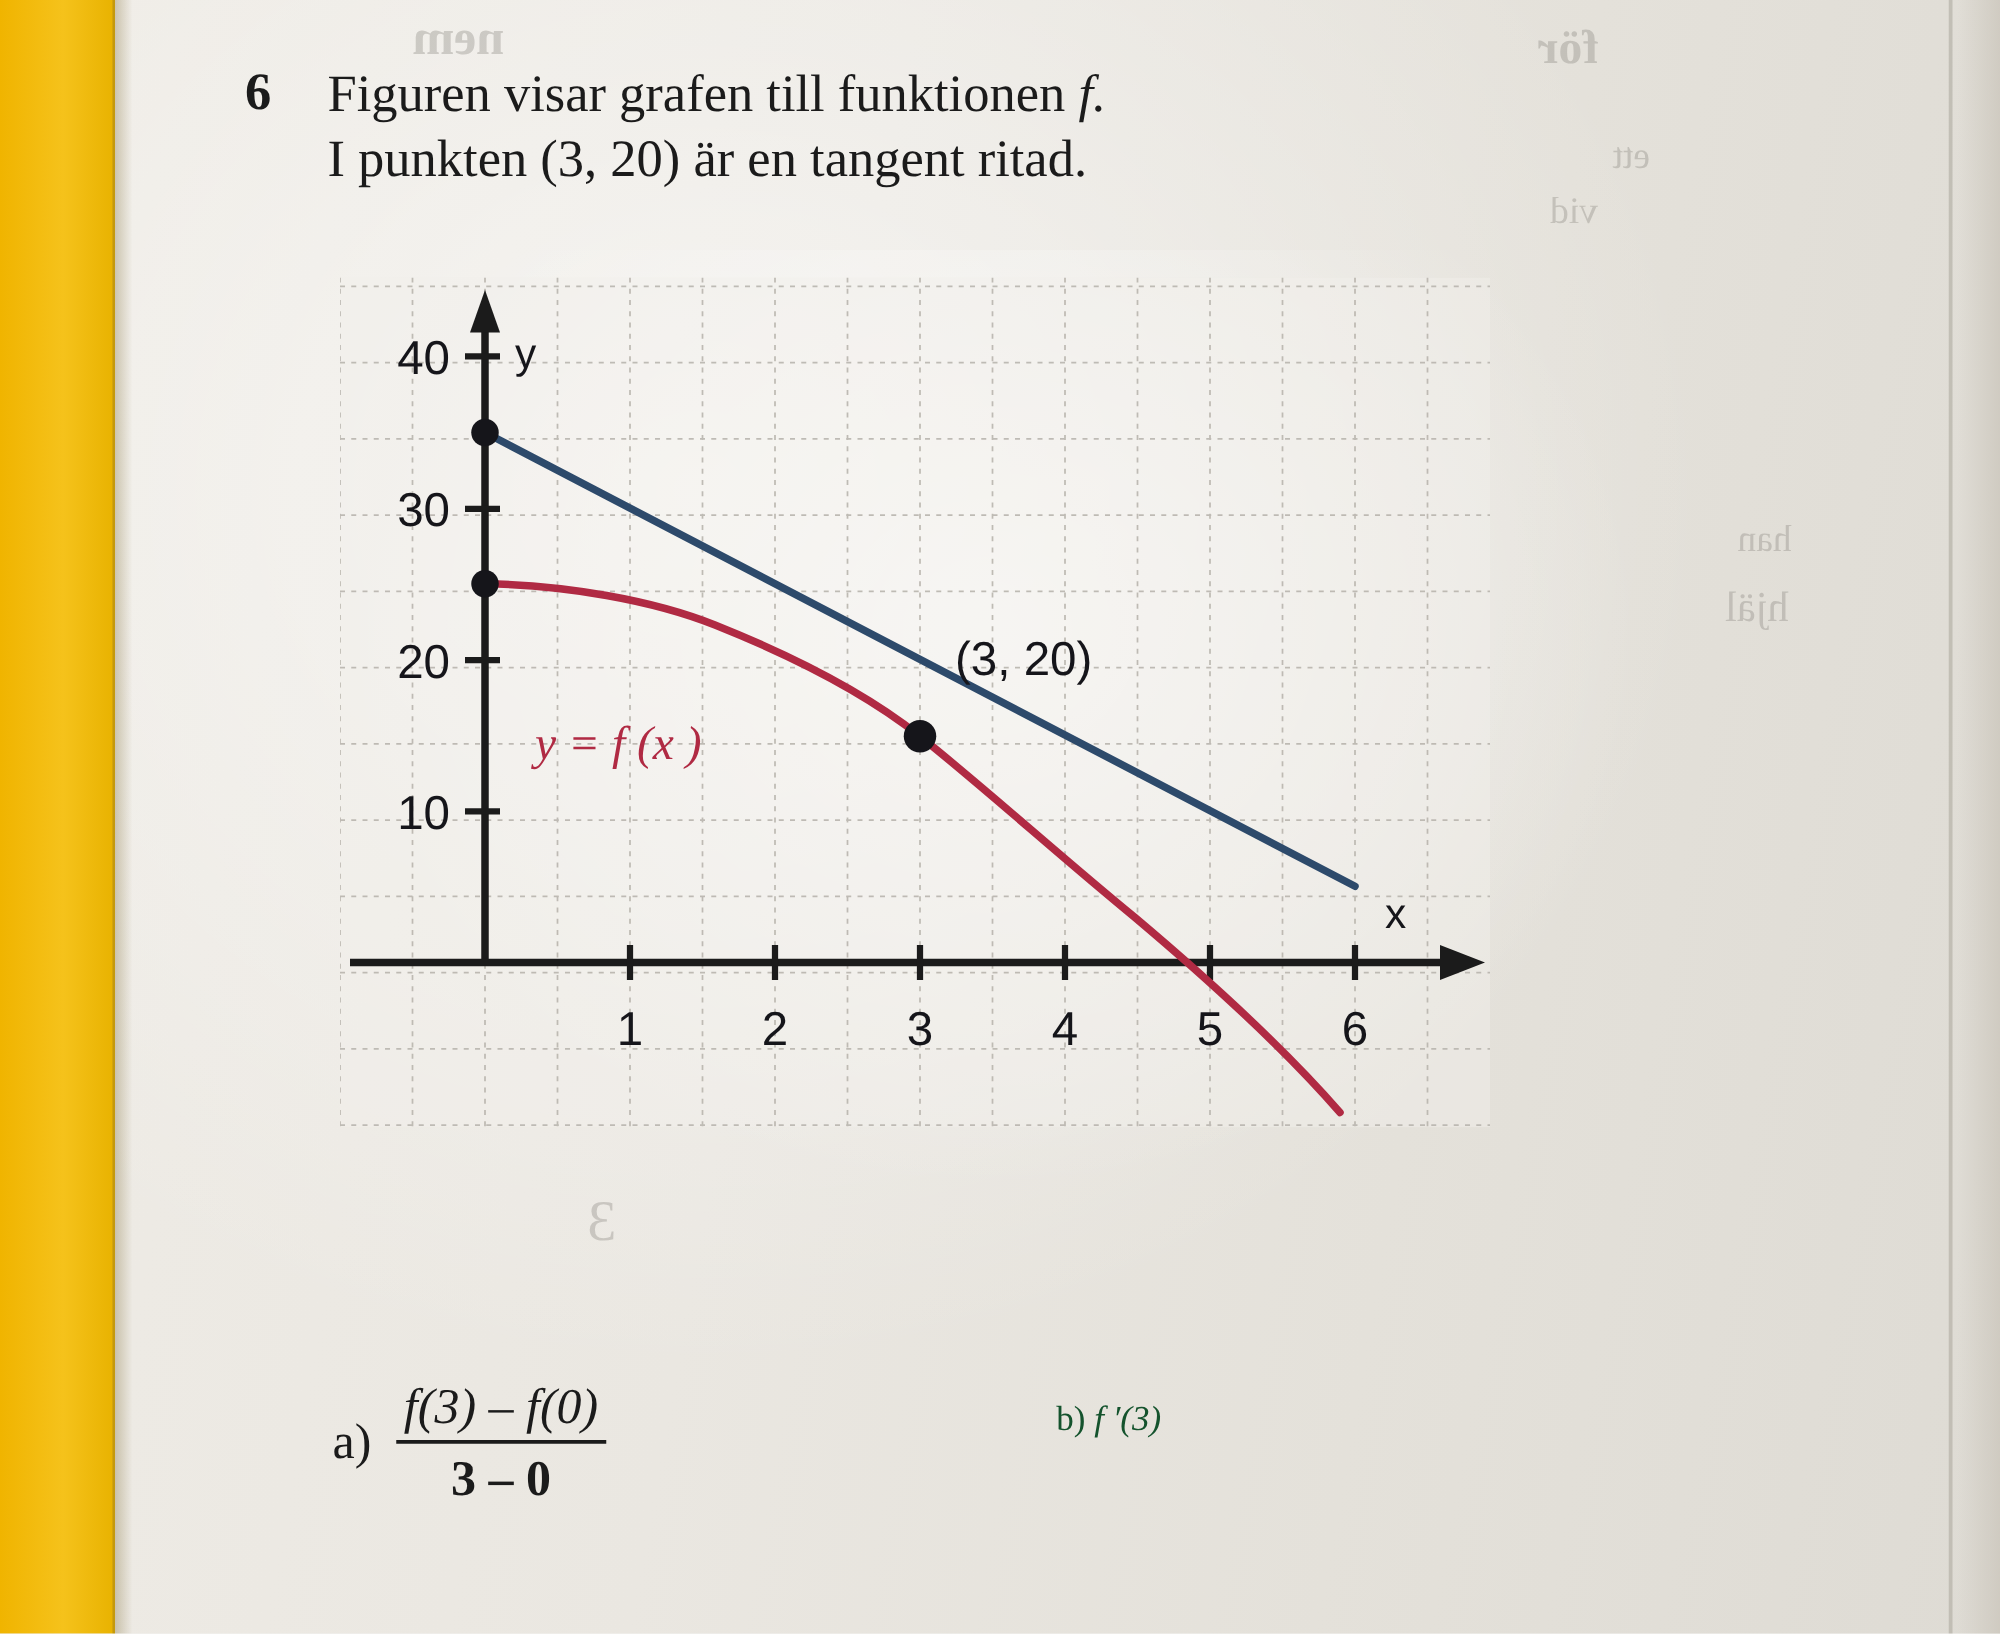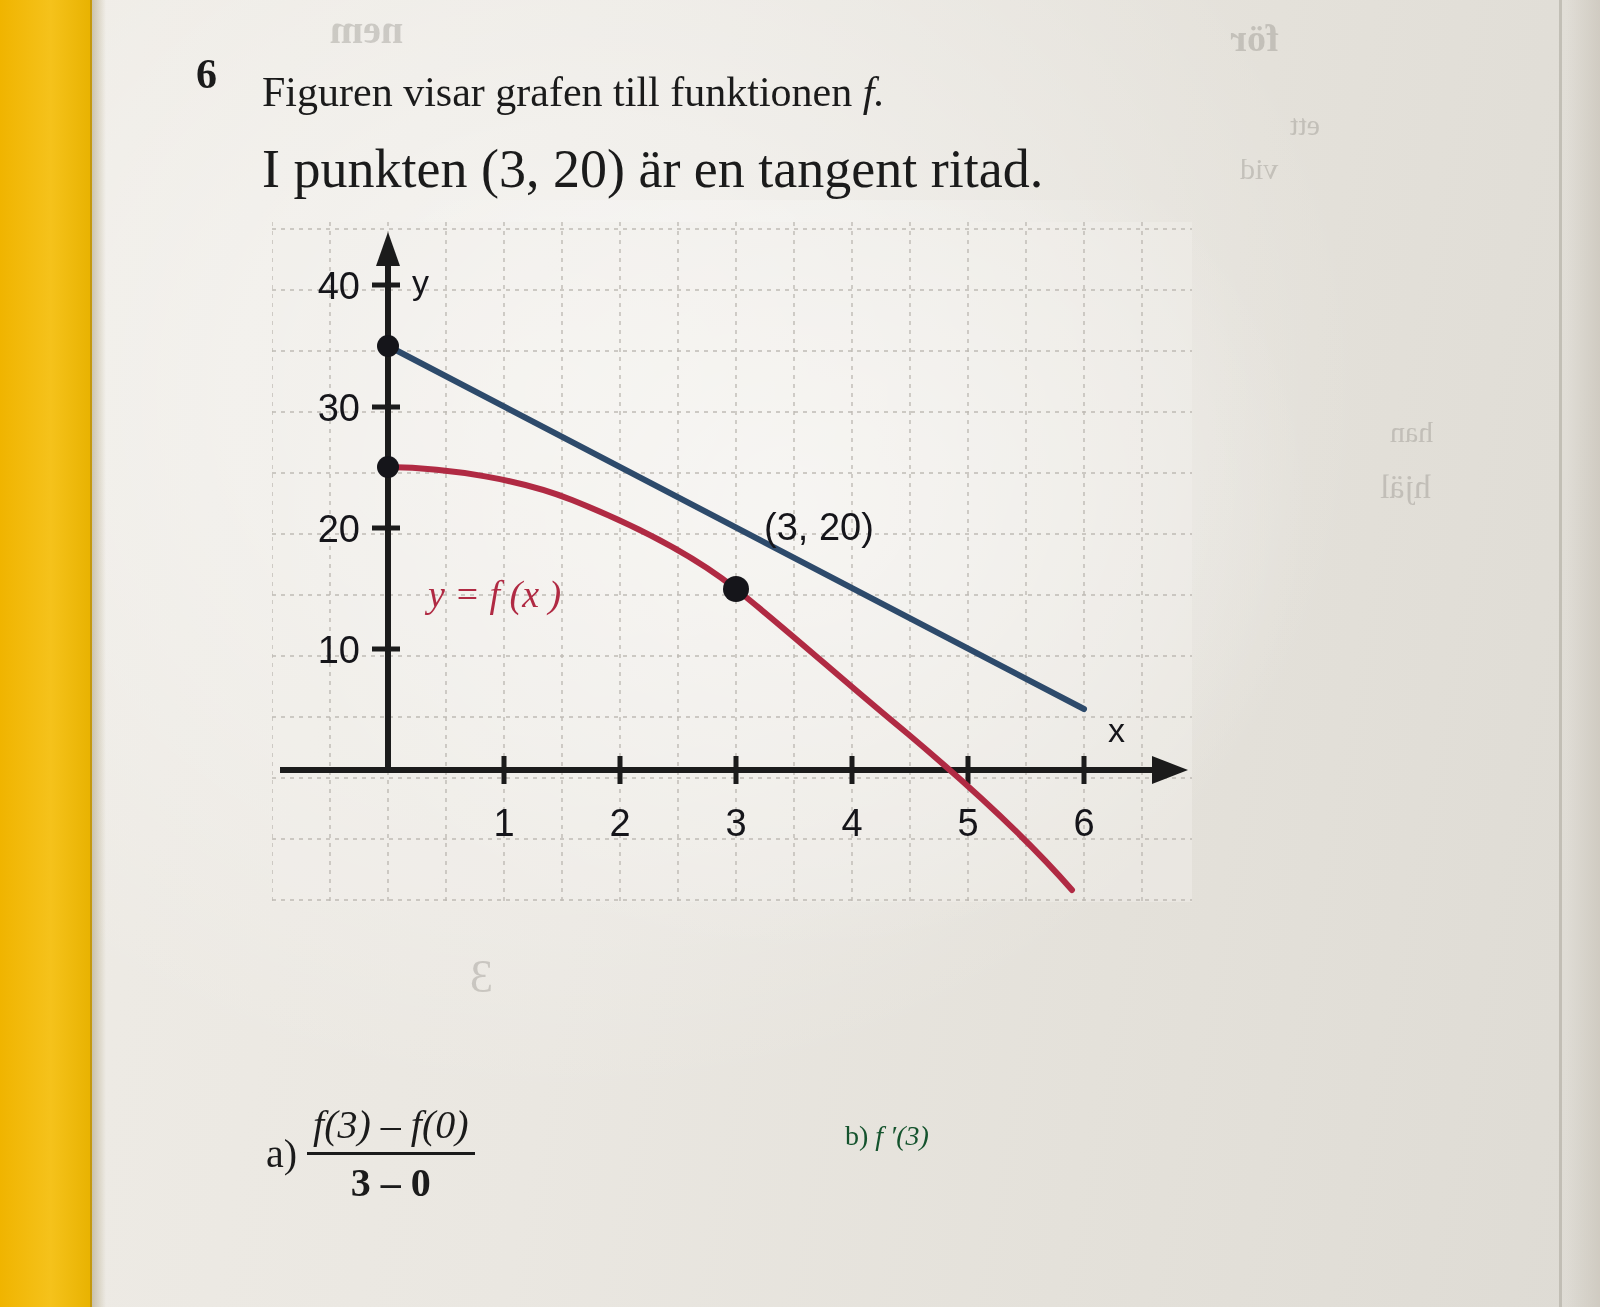--- a/index.html
+++ b/index.html
@@ -80,26 +80,25 @@
     font-size: 42px;
     font-weight: bold;
     color: #1b1b1b;
   }
   .q-line1 {
     position: absolute;
     left: 262px; top: 52px;
     font-size: 42px;
     color: #1b1b1b;
     white-space: nowrap;
-    margin-top: 16px;
   }
   .q-line2 {
     position: absolute;
-    left: 262px; top: 138px;
-    font-size: 54px;
+    left: 262px; top: 104px;
+    font-size: 42px;
     color: #1b1b1b;
     white-space: nowrap;
   }
   .q-line1 i, .q-line2 i { font-style: italic; }
 
   .prompt {
     position: absolute;
     left: 266px; top: 985px;
     font-size: 42px;
     color: #1b1b1b;
@@ -115,20 +114,21 @@
     position: absolute;
     left: 845px; top: 1120px;
     font-size: 28px;
     color: #14532d;
     white-space: nowrap;
   }
   .frac {
     display: inline-block;
     vertical-align: middle;
     text-align: center;
+    margin-left: 10px;
     position: relative;
     top: -4px;
   }
   .frac .num {
     display: block;
     padding: 0 6px 2px 6px;
     font-style: italic;
     font-size: 40px;
     white-space: nowrap;
   }

